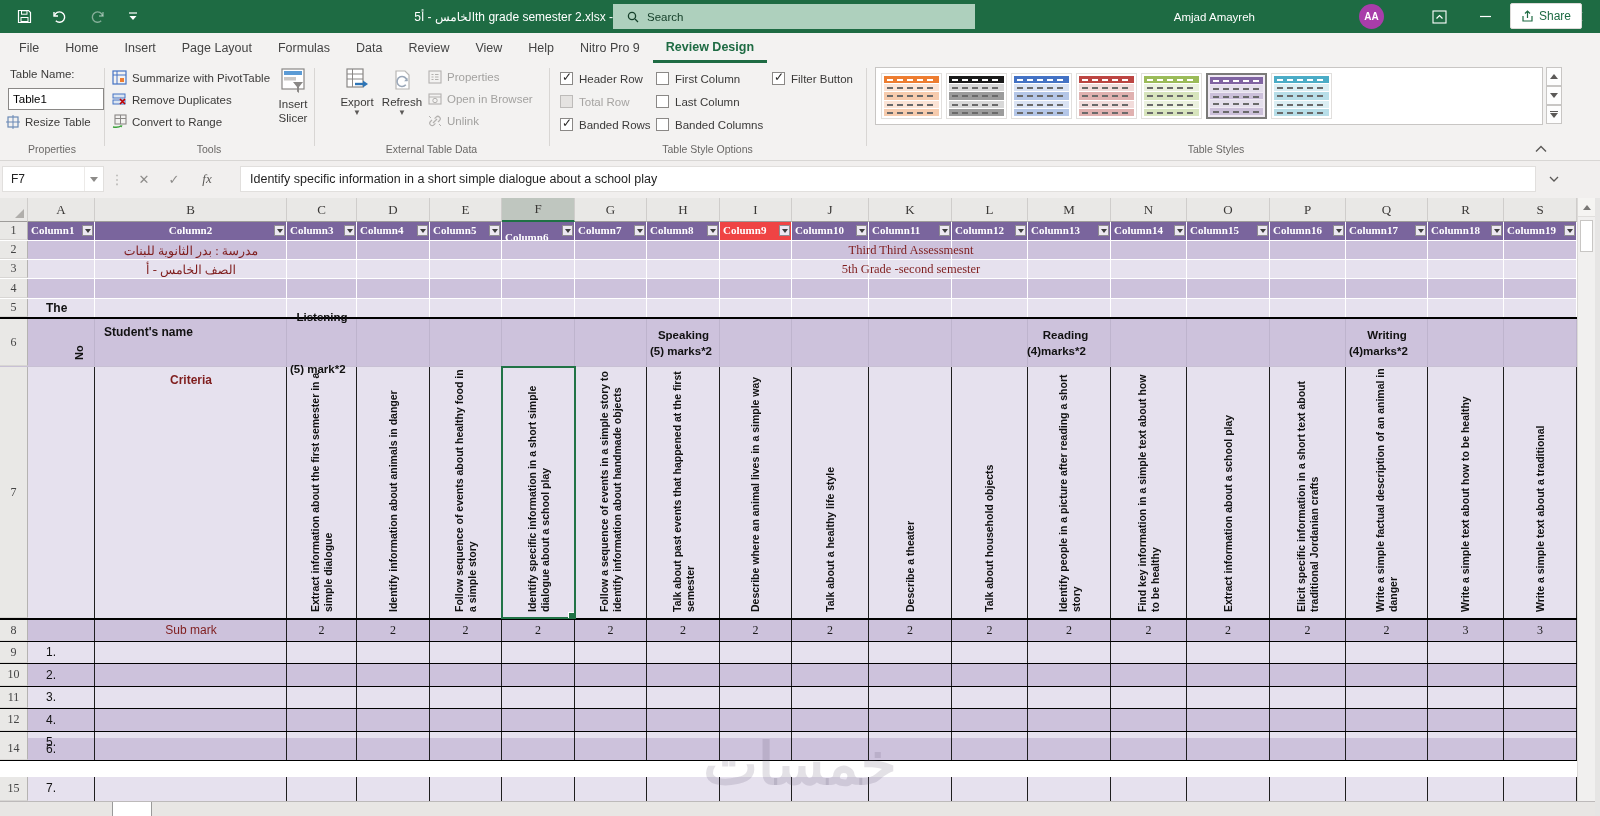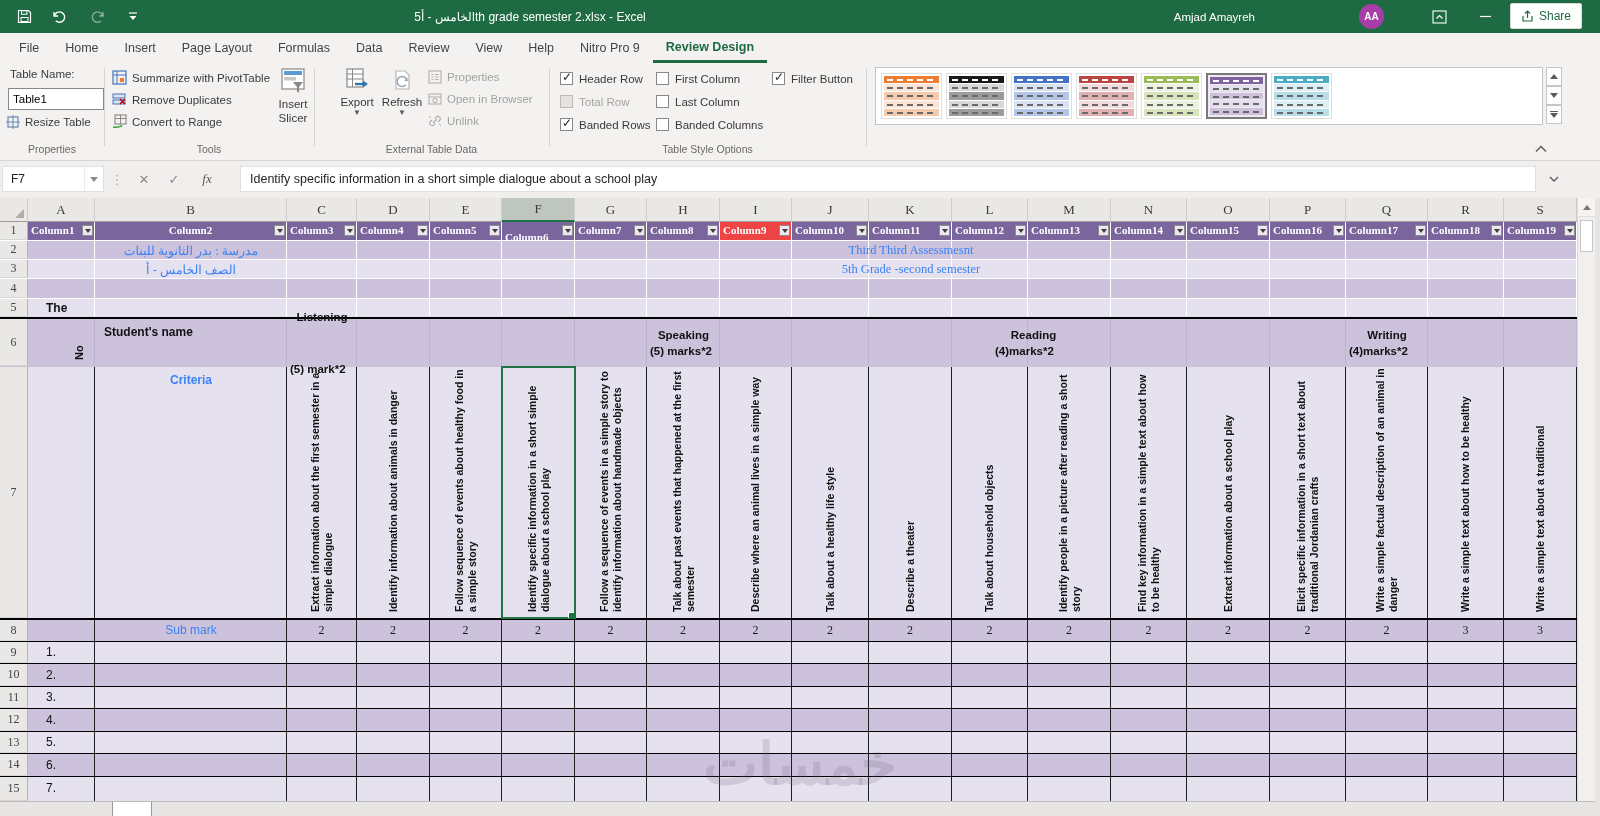--- a/index.html
+++ b/index.html
@@ -48,21 +48,21 @@
   
   #grid{position:absolute;top:198px;left:0;width:1595px;height:603px;background:#fff;overflow:hidden;}
   .colh{position:absolute;top:0;height:24px;background:#e9e8e6;border-right:1px solid #cfcdcb;border-bottom:1px solid #9e9c9a;box-sizing:border-box;font-family:"Liberation Serif",serif;font-size:13px;color:#3b3937;display:flex;align-items:center;justify-content:center;}
   .colh.sel{background:#bfc6bf;border-bottom:2px solid #1e7145;}
   .gridrow{position:absolute;left:0;width:1577px;box-sizing:border-box;}
   .rowh{position:absolute;left:0;top:0;bottom:0;width:28px;background:#e9e8e6;border-right:1px solid #b5b3b1;border-bottom:1px solid #d8d6d4;box-sizing:border-box;font-family:"Liberation Serif",serif;font-size:12px;color:#444;display:flex;align-items:center;justify-content:center;}
   .cell{position:absolute;top:0;bottom:0;box-sizing:border-box;overflow:hidden;}
   .hlabel{font-family:"Liberation Serif",serif;font-weight:bold;font-size:11px;color:#fff;white-space:nowrap;}
   .filterbtn{position:absolute;right:1px;width:11px;height:11px;background:#ece8f1;border:1px solid #8f8d91;box-sizing:border-box;display:flex;align-items:center;justify-content:center;}
   .filterbtn .t{width:0;height:0;border-left:3px solid transparent;border-right:3px solid transparent;border-top:4px solid #3d3d3d;}
-  .ctext{position:absolute;font-family:"Liberation Serif",serif;font-size:12.5px;color:#3b82f6;white-space:nowrap;transform:translateX(-50%);}
+  .ctext{position:absolute;font-family:"Liberation Serif",serif;font-size:12.5px;color:#7f1d1d;white-space:nowrap;transform:translateX(-50%);}
   .vtext{writing-mode:vertical-rl;transform:rotate(180deg);font-weight:bold;font-size:10.5px;line-height:12.5px;color:#111;height:100%;box-sizing:border-box;padding-top:6px;}
   .skill{position:absolute;top:0;bottom:0;display:flex;flex-direction:column;justify-content:center;font-weight:bold;font-size:11.5px;color:#111;line-height:16px;}
   #vscroll{position:absolute;left:1577px;top:0;width:18px;height:603px;background:#f1f0ef;border-left:1px solid #dcdad8;box-sizing:border-box;}
   #vthumb{position:absolute;left:2px;top:22px;width:13px;height:32px;background:#fff;border:1px solid #c8c6c4;box-sizing:border-box;}
   #watermark{position:absolute;left:660px;top:730px;width:280px;text-align:center;font-size:58px;font-weight:bold;color:rgba(100,90,115,0.18);z-index:6;pointer-events:none;}
   #sheetstrip{position:absolute;left:0;top:801px;width:1595px;height:15px;background:#e8e6e4;border-top:1px solid #bdbaba;box-sizing:border-box;}
   #activetab{position:absolute;left:112px;top:0;width:40px;height:15px;background:#fff;border-left:1px solid #9a9a9a;border-right:1px solid #9a9a9a;box-sizing:border-box;}
   svg{display:block;}
 </style>
 </head>
@@ -96,20 +96,29 @@
           <path d="M1.5 4l3.5 4 3.5-4z" fill="#fff"></path>
         </svg>
     </div>
 
     <div id="title">
       <span>5 </span>
         <span dir="rtl">الخامس - أ</span>
         <span>th grade semester 2.xlsx  -  Excel</span>
     </div>
 
+    <div id="searchbox">
+      <span style="margin:0 8px 0 14px;">
+        <svg width="12" height="12" viewBox="0 0 12 12">
+            <circle cx="5" cy="5" r="3.6" fill="none" stroke="#16402a" stroke-width="1.3"></circle>
+            <path d="M8 8l3 3" stroke="#16402a" stroke-width="1.3"></path>
+          </svg>
+      </span>
+      <span>Search</span>
+    </div>
 
     <div id="user">
         <span>Amjad Amayreh</span>
       </div>
     <div id="avatar">
         <span>AA</span>
       </div>
 
     <div class="winbtn" style="right:138px;">
       <svg width="15" height="14" viewBox="0 0 15 14">
@@ -409,20 +418,21 @@
     <div class="gbtn" style="top:4px;">
         <span class="tri-up"></span>
       </div>
     <div class="gbtn" style="top:23px;">
         <span class="tri-down"></span>
       </div>
     <div class="gbtn" style="top:42px;">
         <span class="morebar"></span>
         <span class="tri-down"></span>
       </div>
+    <div class="grplabel" style="left:866px;width:700px;">Table Styles</div>
     <div class="abs" style="left:1530px;top:80px;">
       <svg width="22" height="12" viewBox="0 0 22 12">
           <path d="M6 8.5 L11 3.5 L16 8.5" fill="none" stroke="#5b5957" stroke-width="1.4"></path>
         </svg>
     </div>
   </div>
 
   <div id="fbar">
     <div id="namebox">
       <span>F7</span>
@@ -703,21 +713,21 @@
         </div>
         <div class="" style="position: absolute; left: 104px; top: 6px; z-index: 2; font-weight: bold; font-size: 12px; color: rgb(17, 17, 17);">Student's name</div>
         <div class="skill" style="left: 287px; width: 70px; z-index: 2; gap: 36px;">
           <span style="text-align:center;">Listening</span>
           <span style="padding-left:3px;">(5) mark*2</span>
         </div>
         <div class="skill" style="left: 647px; width: 73px; z-index: 2;">
           <span style="text-align:center;">Speaking</span>
           <span style="padding-left:3px;">(5) marks*2</span>
         </div>
-        <div class="skill" style="left: 992px; width: 83px; z-index: 2;">
+        <div class="skill" style="left: 1024px; width: 83px; z-index: 2;">
           <span style="text-align:center;">Reading</span>
           <span style="padding-left:3px;">(4)marks*2</span>
         </div>
         <div class="skill" style="left: 1346px; width: 82px; z-index: 2;">
           <span style="text-align:center;">Writing</span>
           <span style="padding-left:3px;">(4)marks*2</span>
         </div>
       </div>
       <div class="gridrow" style="top: 169px; height: 253px; border-bottom: 2px solid rgb(0, 0, 0);">
         <div class="rowh">7</div>
@@ -908,21 +918,21 @@
         <div class="cell" style="left: 952px; width: 76px; background: rgb(230, 225, 238); border-right: 1px solid rgb(31, 31, 31);"></div>
         <div class="cell" style="left: 1028px; width: 83px; background: rgb(230, 225, 238); border-right: 1px solid rgb(31, 31, 31);"></div>
         <div class="cell" style="left: 1111px; width: 76px; background: rgb(230, 225, 238); border-right: 1px solid rgb(31, 31, 31);"></div>
         <div class="cell" style="left: 1187px; width: 83px; background: rgb(230, 225, 238); border-right: 1px solid rgb(31, 31, 31);"></div>
         <div class="cell" style="left: 1270px; width: 76px; background: rgb(230, 225, 238); border-right: 1px solid rgb(31, 31, 31);"></div>
         <div class="cell" style="left: 1346px; width: 82px; background: rgb(230, 225, 238); border-right: 1px solid rgb(31, 31, 31);"></div>
         <div class="cell" style="left: 1428px; width: 76px; background: rgb(230, 225, 238); border-right: 1px solid rgb(31, 31, 31);"></div>
         <div class="cell" style="left: 1504px; width: 73px; background: rgb(230, 225, 238); border-right: 1px solid rgb(31, 31, 31);"></div>
         <div class="" style="position: absolute; left: 46px; top: 3px; z-index: 2; font-size: 12px; color: rgb(17, 17, 17);">5.</div>
       </div>
-      <div class="gridrow" style="top: 556px; height: 23px; border-bottom: 1px solid rgb(0, 0, 0); padding-left: 7px;">
+      <div class="gridrow" style="top: 540px; height: 23px; border-bottom: 1px solid rgb(0, 0, 0); padding-left: 7px;">
         <div class="rowh">14</div>
         <div class="cell" style="left: 28px; width: 67px; background: rgb(205, 194, 220); border-right: 1px solid rgb(31, 31, 31);"></div>
         <div class="cell" style="left: 95px; width: 192px; background: rgb(205, 194, 220); border-right: 1px solid rgb(31, 31, 31);"></div>
         <div class="cell" style="left: 287px; width: 70px; background: rgb(205, 194, 220); border-right: 1px solid rgb(31, 31, 31);"></div>
         <div class="cell" style="left: 357px; width: 73px; background: rgb(205, 194, 220); border-right: 1px solid rgb(31, 31, 31);"></div>
         <div class="cell" style="left: 430px; width: 72px; background: rgb(205, 194, 220); border-right: 1px solid rgb(31, 31, 31);"></div>
         <div class="cell" style="left: 502px; width: 73px; background: rgb(205, 194, 220); border-right: 1px solid rgb(31, 31, 31);"></div>
         <div class="cell" style="left: 575px; width: 72px; background: rgb(205, 194, 220); border-right: 1px solid rgb(31, 31, 31);"></div>
         <div class="cell" style="left: 647px; width: 73px; background: rgb(205, 194, 220); border-right: 1px solid rgb(31, 31, 31);"></div>
         <div class="cell" style="left: 720px; width: 72px; background: rgb(205, 194, 220); border-right: 1px solid rgb(31, 31, 31);"></div>

